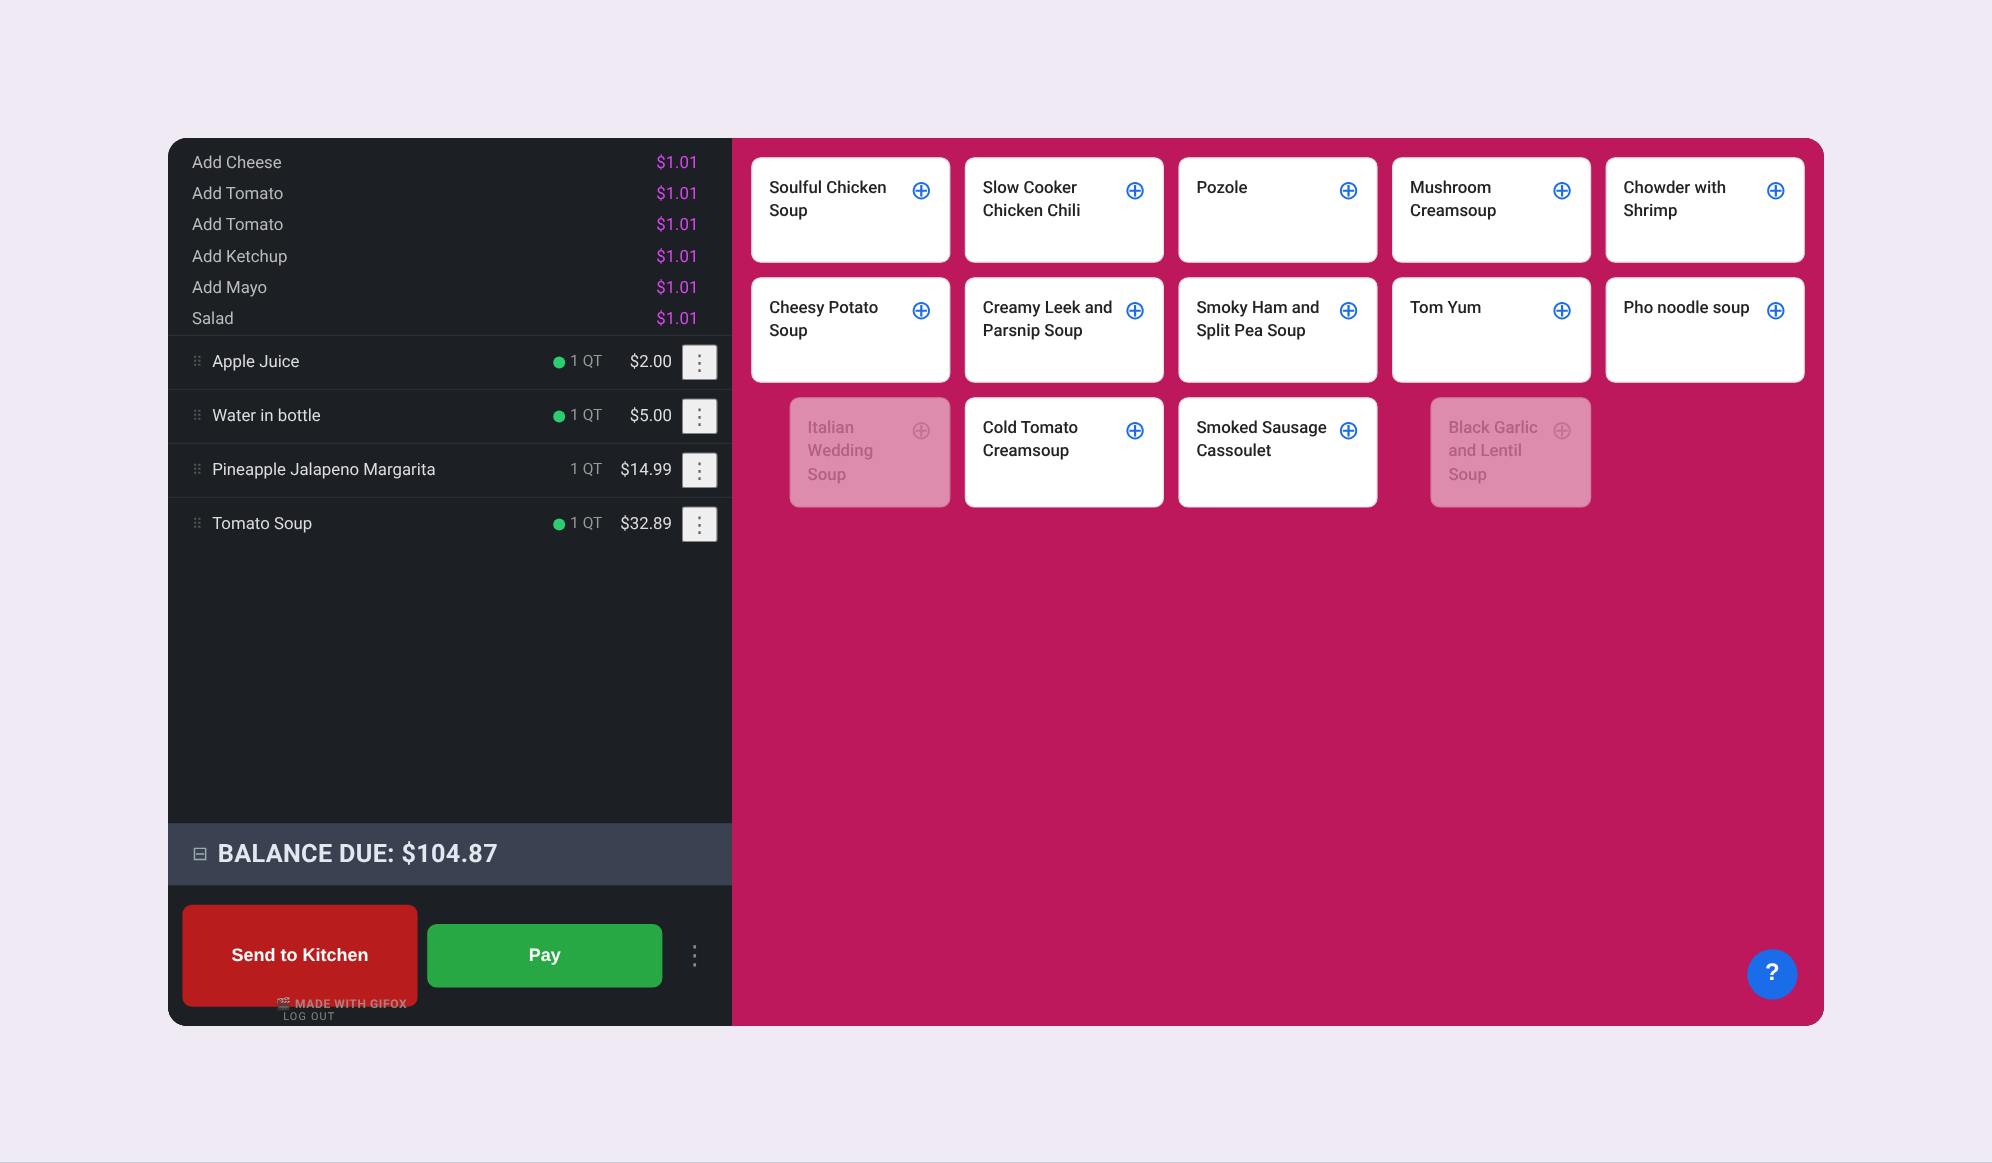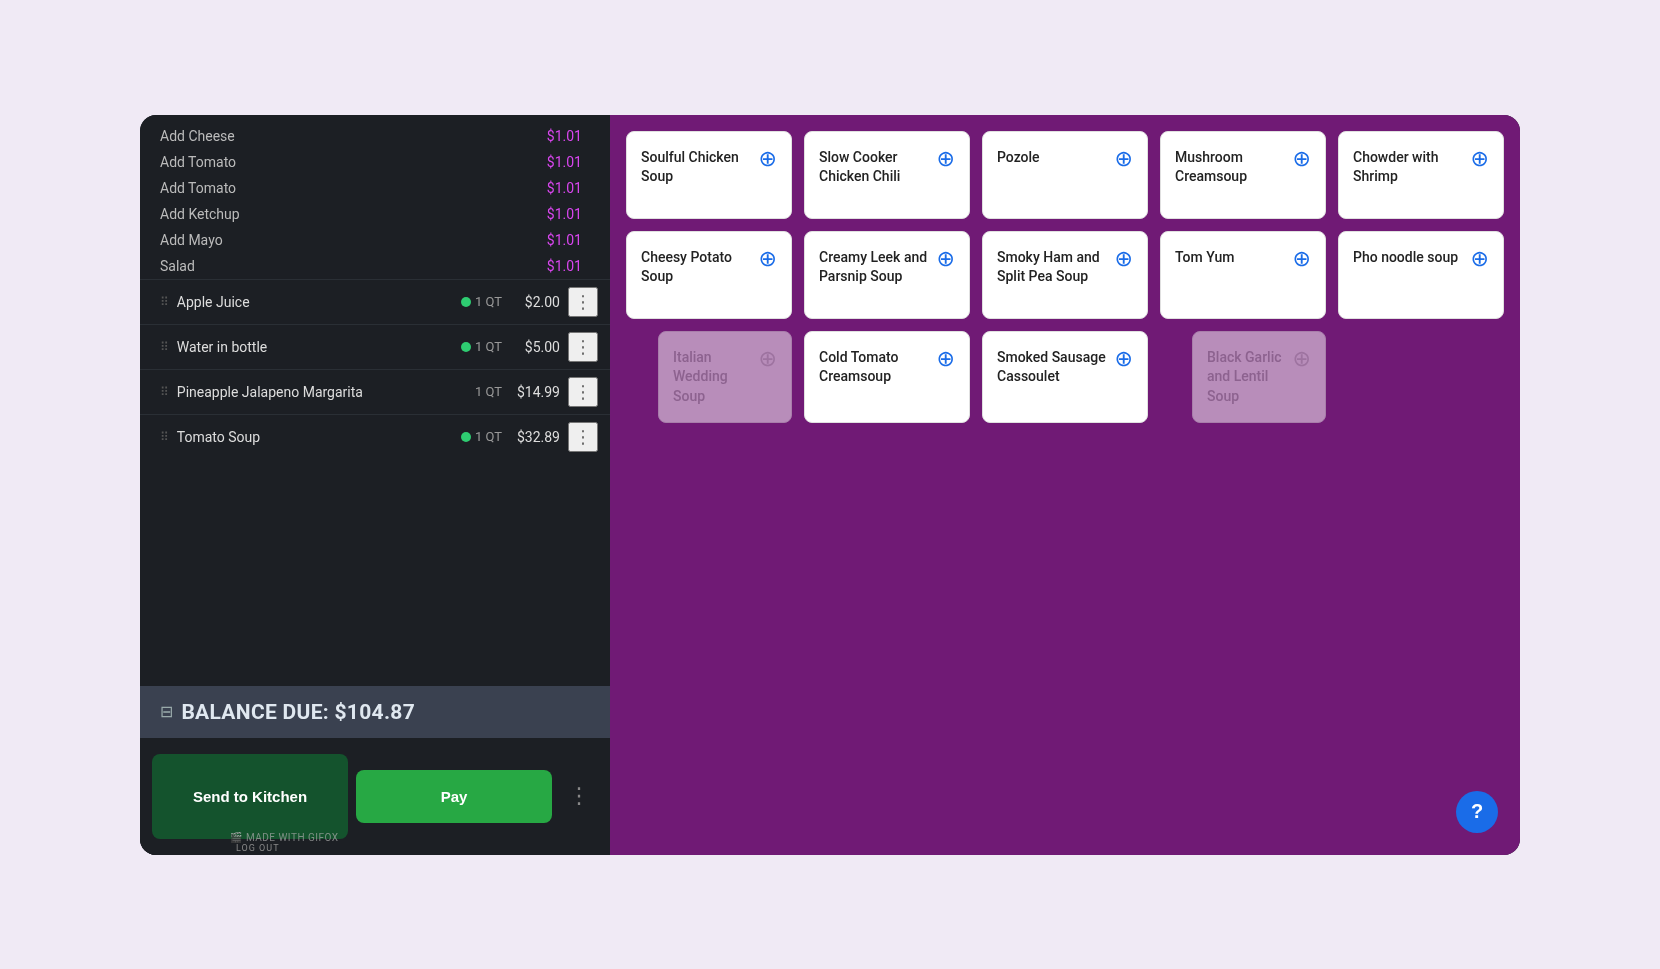--- a/index.html
+++ b/index.html
@@ -95,21 +95,21 @@
       letter-spacing: 0.3px;
     }
     .action-bar {
       padding: 16px 12px;
       display: flex;
       gap: 8px;
       align-items: center;
       background: #1c1f24;
     }
     .btn-kitchen {
-      background: #14532d;
+      background: #b91c1c;
       color: white;
       border: none;
       border-radius: 8px;
       padding: 34px 20px;
       font-size: 15px;
       font-weight: 600;
       cursor: pointer;
       flex: 1;
     }
     .btn-pay {
@@ -127,21 +127,21 @@
       background: transparent;
       border: none;
       color: #888;
       font-size: 22px;
       cursor: pointer;
       padding: 8px;
     }
     
     .right-panel {
       flex: 1;
-      background: #701a75;
+      background: #be185d;
       overflow-y: auto;
       padding: 16px;
     }
     .menu-grid {
       display: grid;
       grid-template-columns: repeat(5, 1fr);
       gap: 12px;
     }
     .menu-item {
       border: 1.5px solid #e0e0e0;
@@ -196,20 +196,21 @@
     }
     
     .watermark {
       position: absolute;
       bottom: 12px;
       left: 90px;
       display: flex;
       align-items: center;
       gap: 4px;
       opacity: 0.7;
+      font-weight: bold;
     }
     .watermark-text {
       font-size: 10px;
       color: #aaa;
       letter-spacing: 0.5px;
     }
     .logout-label {
       position: absolute;
       bottom: 2px;
       left: 96px;

